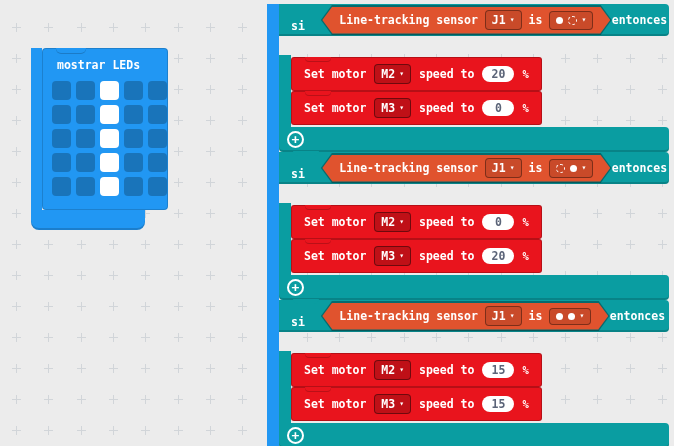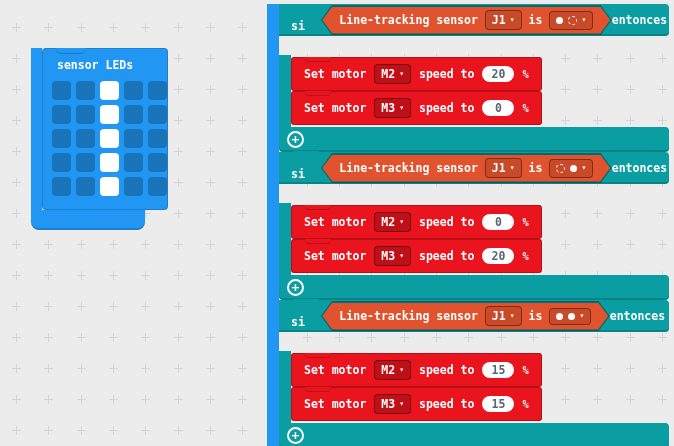--- a/index.html
+++ b/index.html
@@ -391,21 +391,21 @@
       <div class="cross" style="left: 561.1px; top: 426px;"></div>
       <div class="cross" style="left: 593.4px; top: 426px;"></div>
       <div class="cross" style="left: 625.7px; top: 426px;"></div>
       <div class="cross" style="left: 658px; top: 426px;"></div>
     </div>
 
   <div class="on-start">
     <div class="os-body">
       <div class="os-spine blue"></div>
       <div class="show-leds blue">
-        <span class="btext sl-label">sensor LEDs</span>
+        <span class="btext sl-label">mostrar LEDs</span>
         <div class="led-grid">
             <div class="led"></div>
             <div class="led"></div>
             <div class="led lit"></div>
             <div class="led"></div>
             <div class="led"></div>
             <div class="led"></div>
             <div class="led"></div>
             <div class="led lit"></div>
             <div class="led"></div>

